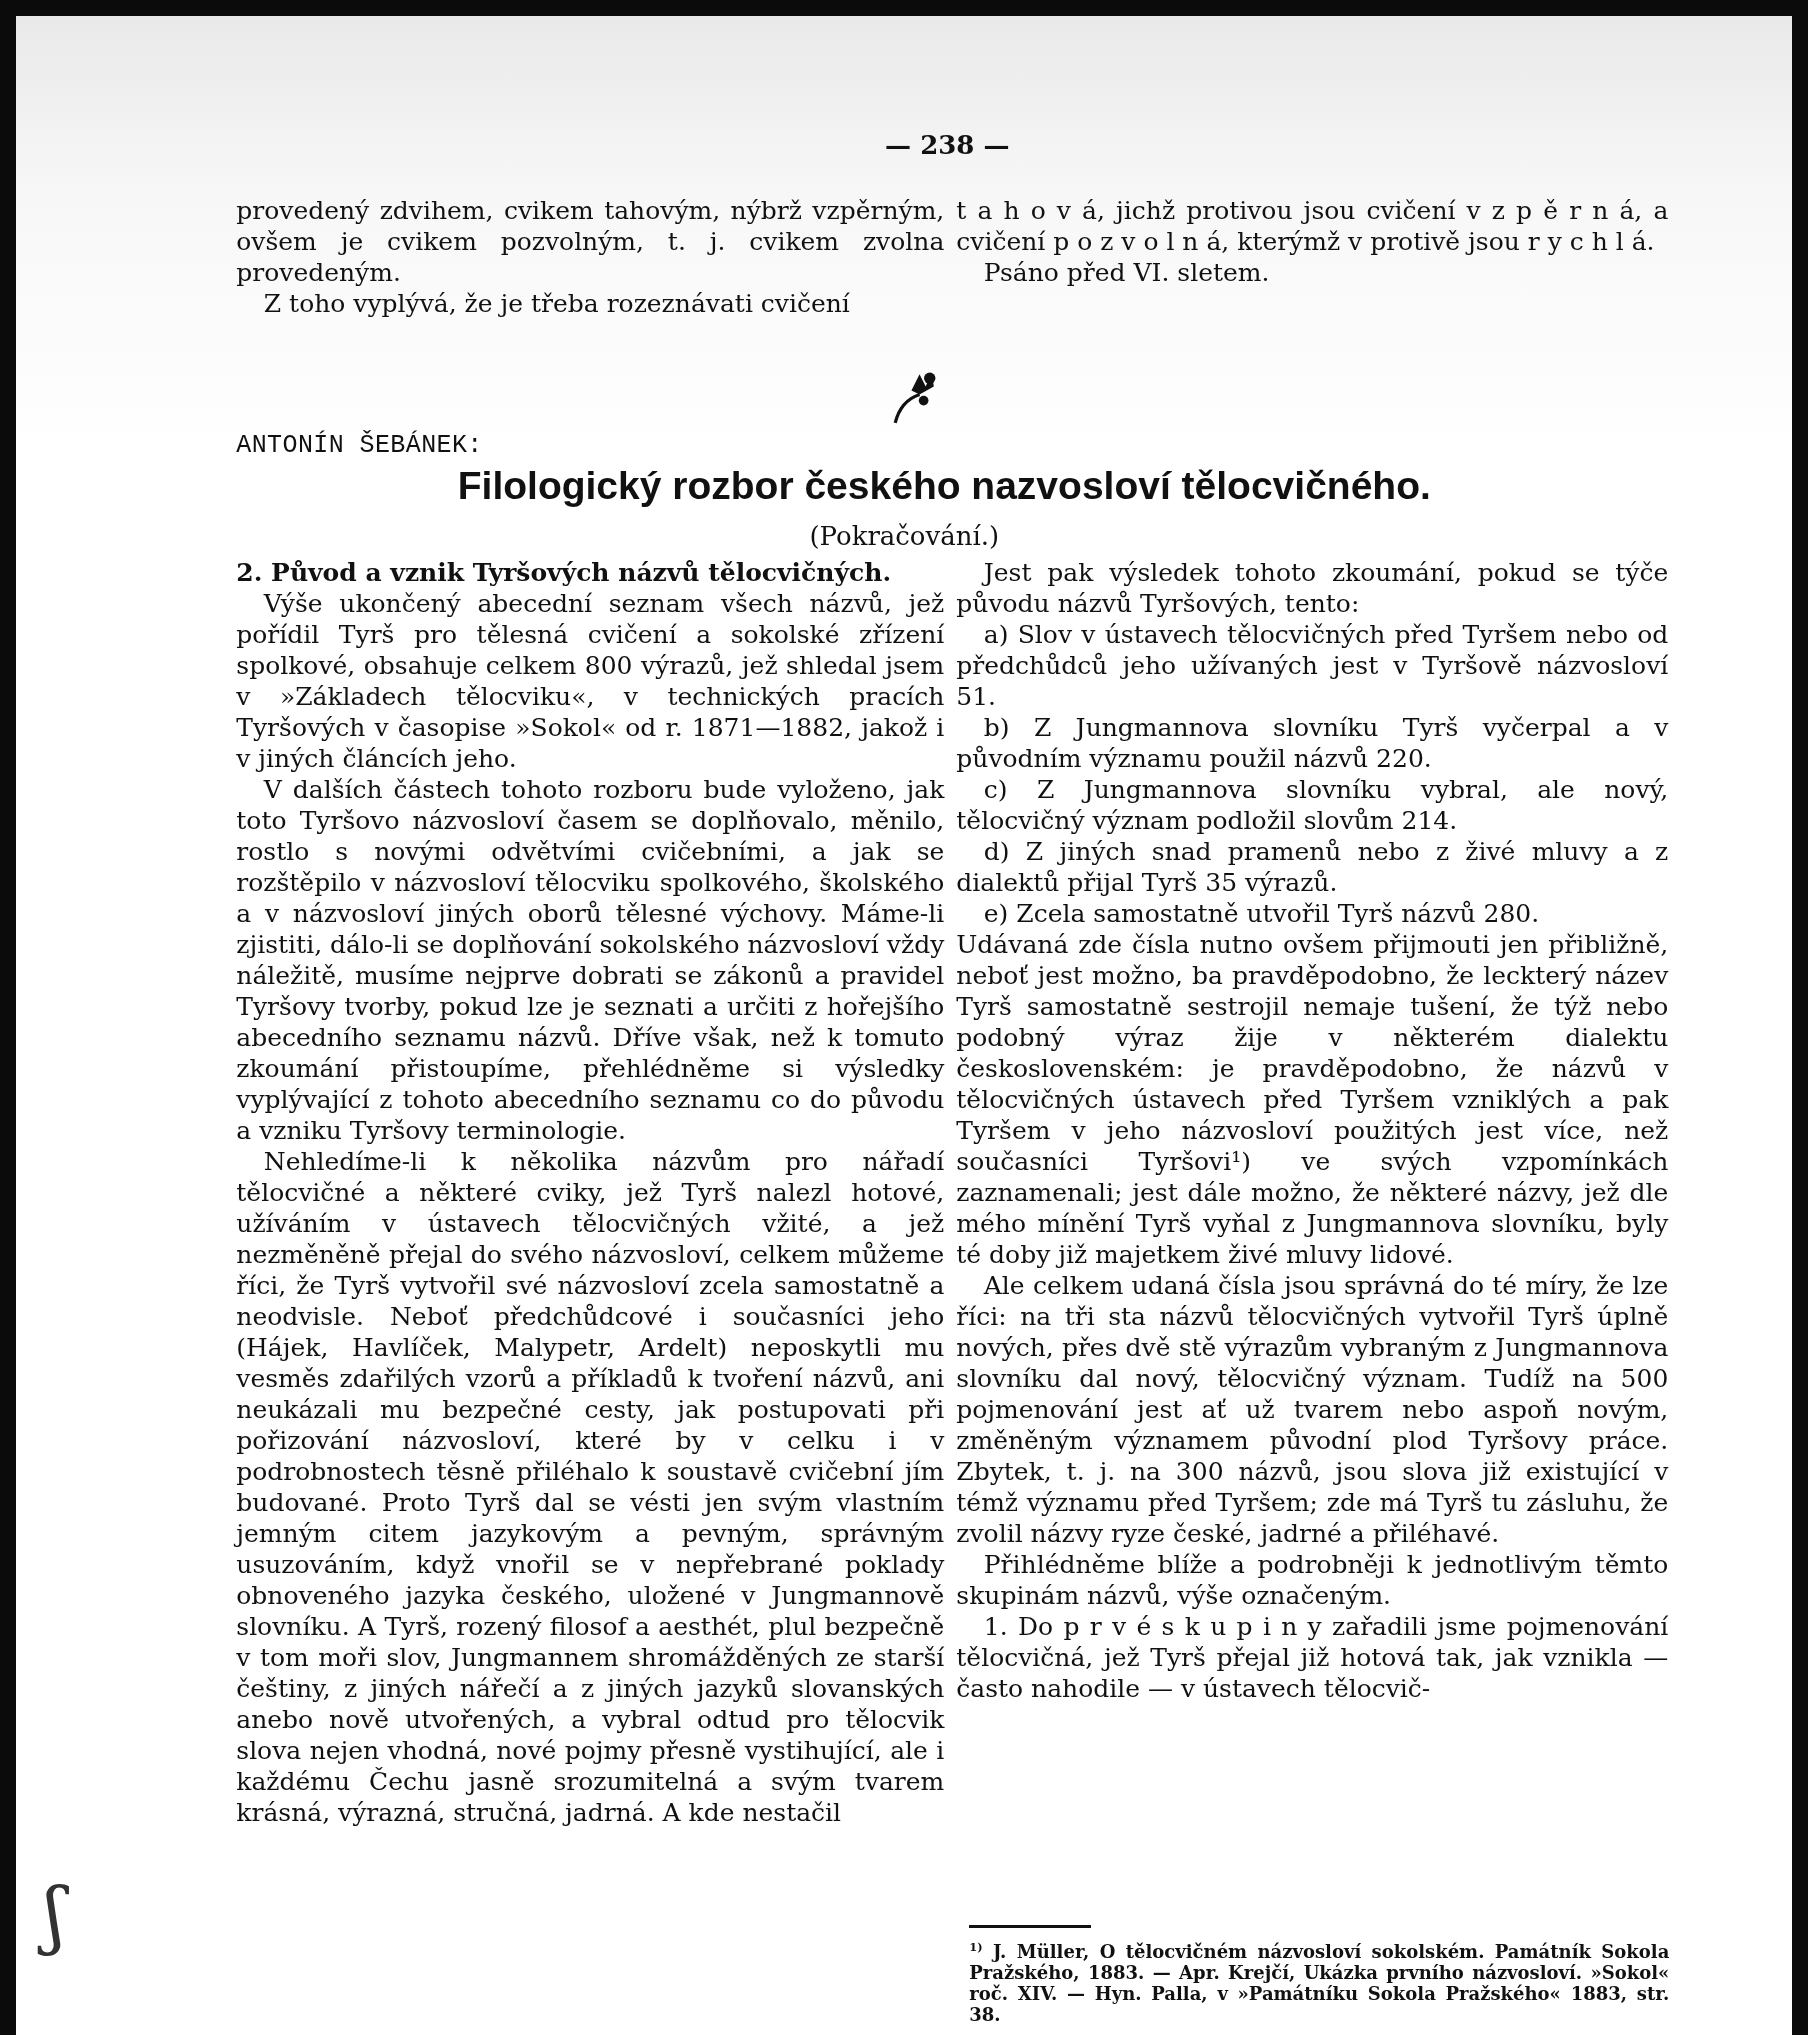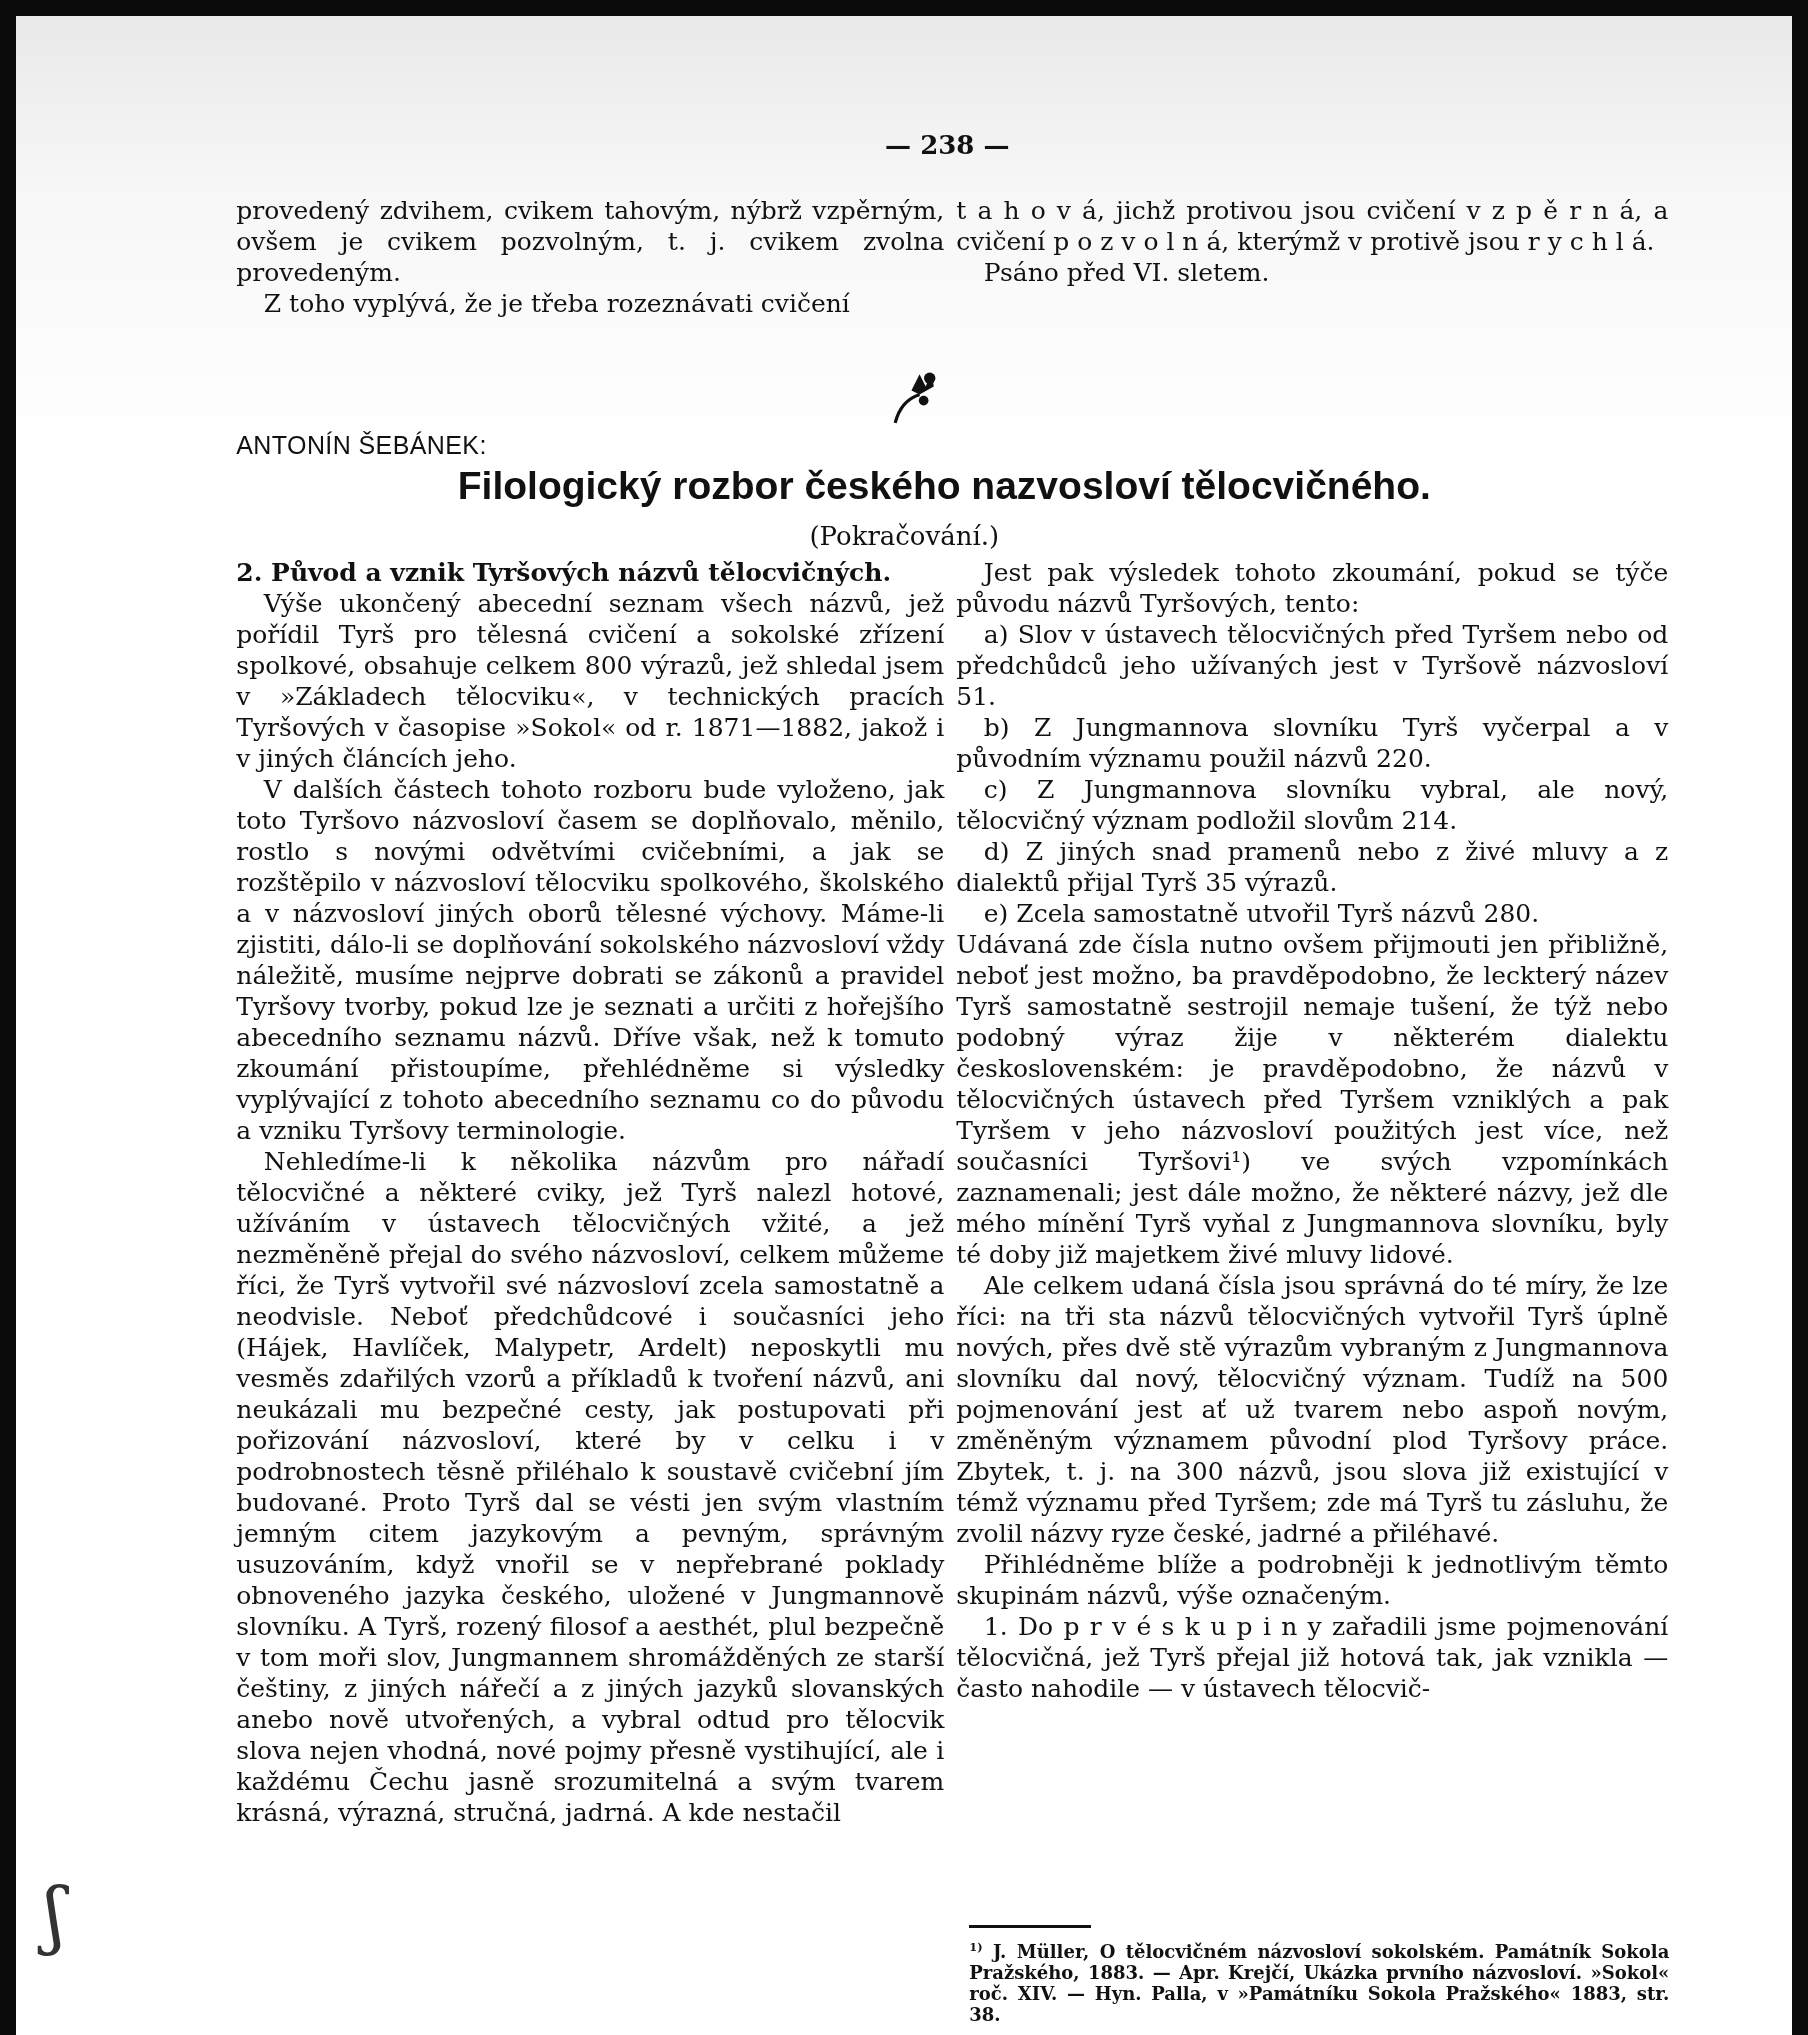--- a/index.html
+++ b/index.html
@@ -30,21 +30,21 @@
   .col p { margin: 0; text-indent: 1.1em; }
   .col p.noindent { text-indent: 0; }
   .top-left { left: 220px; top: 179px; width: 708px; }
   .top-right { left: 940px; top: 179px; width: 712px; }
   .ornament {
     position: absolute; left: 871px; top: 346px;
     width: 57px; height: 65px;
   }
   .author {
     position: absolute; left: 220px; top: 415px;
-    font-family: Liberation Sans, sans-serif;
+    font-family: Liberation Mono, monospace;
     font-size: 25px; letter-spacing: 0.4px;
   }
   .title {
     position: absolute; left: 0; width: 100%; top: 448px;
     text-align: center;
     font-family: "Liberation Sans", "DejaVu Sans", sans-serif;
     font-size: 39px; font-weight: bold; padding-left: 40px;
   }
   .subtitle {
     position: absolute; left: 0; width: 100%; top: 505px;

